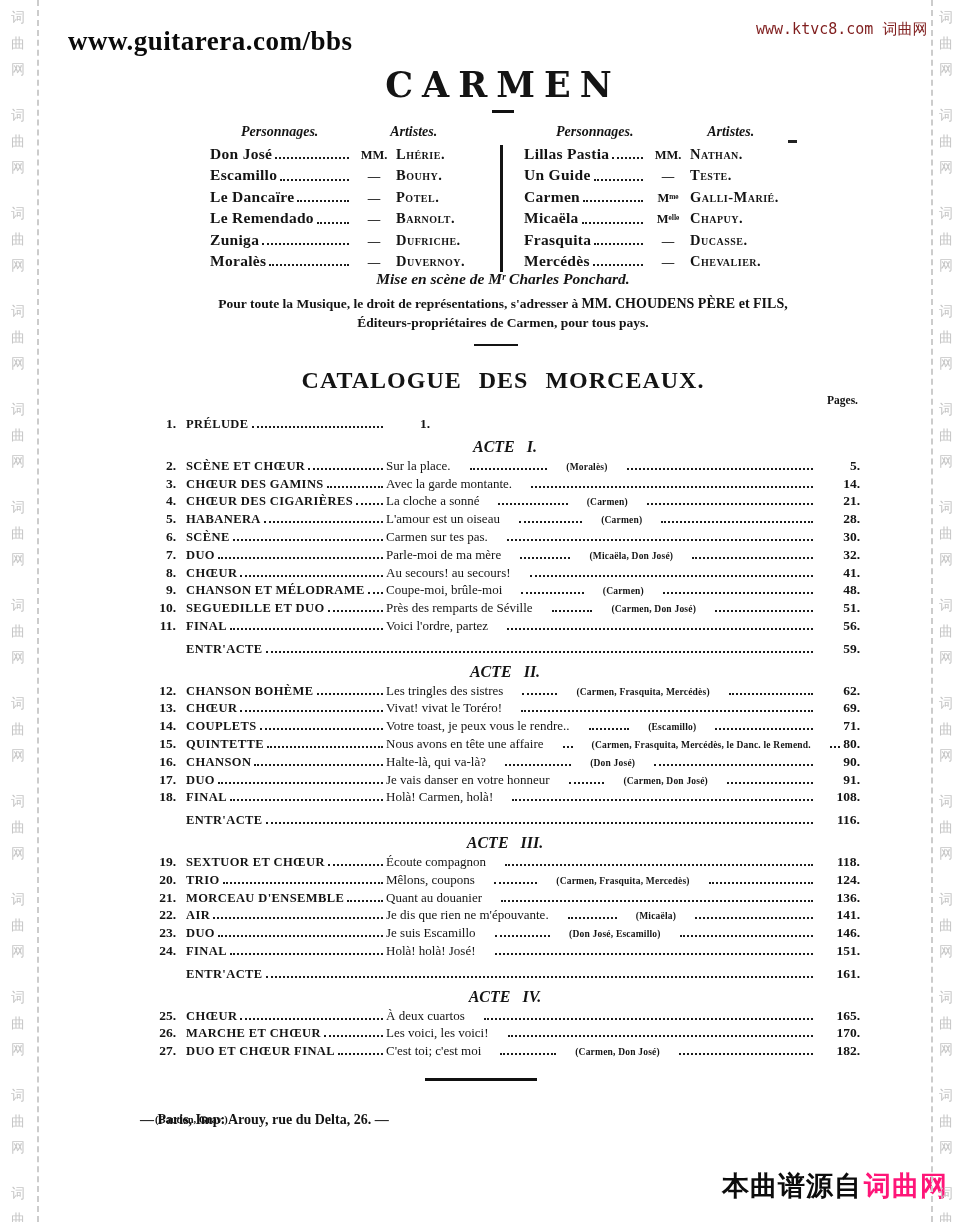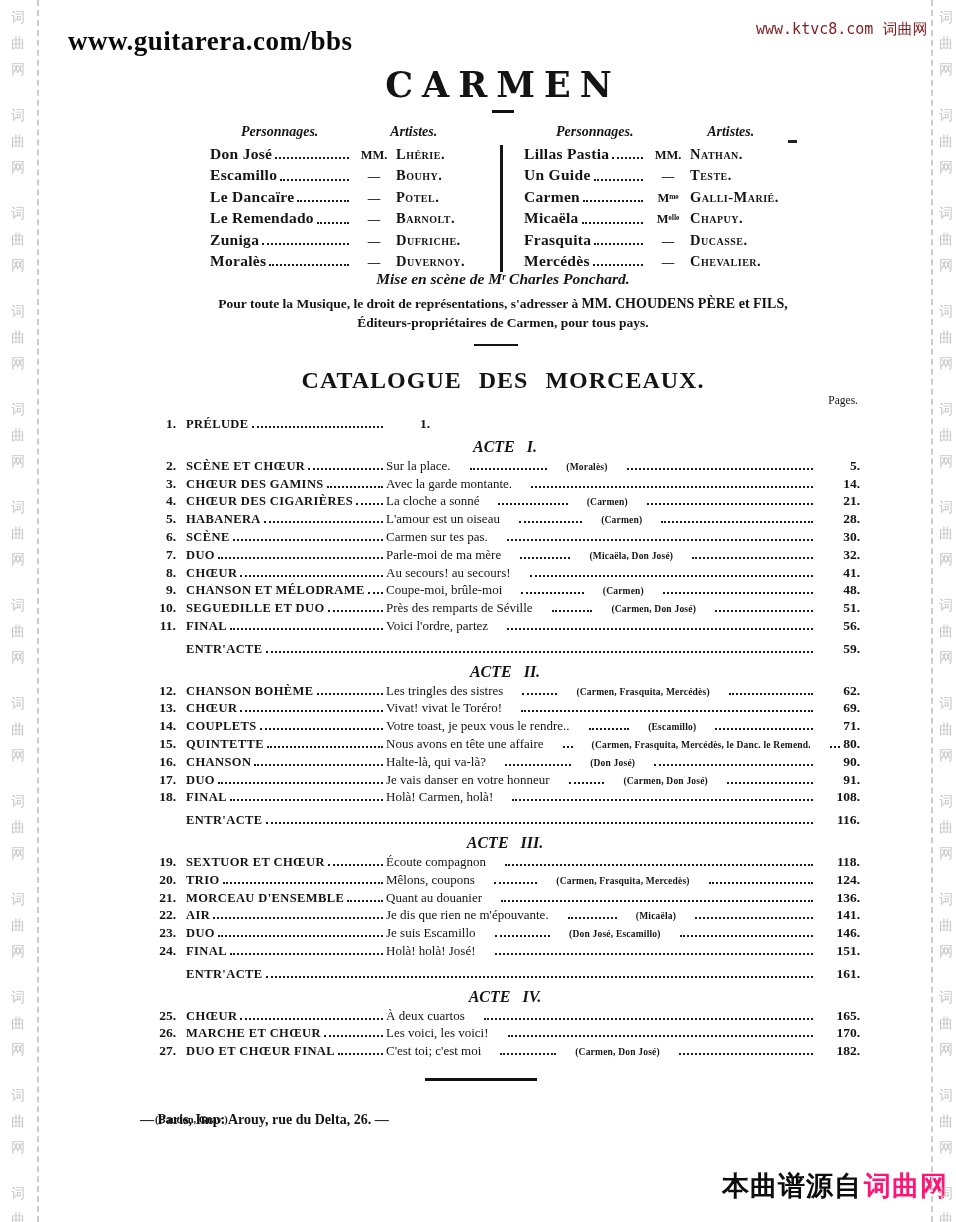--- a/index.html
+++ b/index.html
@@ -49,21 +49,21 @@
   .rights1{position:absolute;left:110px;width:786px;top:296px;text-align:center;
     font-weight:600;font-size:13.5px;}
   .rights1 b{font-size:14px;}
   .rights2{position:absolute;left:140px;width:726px;top:315px;text-align:center;
     font-weight:600;font-size:13.5px;}
   .mid-rule{position:absolute;left:474px;top:344px;width:44px;height:2px;background:#141414;}
   
   .cat-heading{position:absolute;left:140px;width:726px;top:367px;text-align:center;
     font-weight:bold;font-size:24px;letter-spacing:1px;word-spacing:10px;}
   .cat{position:absolute;left:150px;top:394px;width:710px;}
-  .pages-label{text-align:right;font-weight:normal;font-size:11.5px;padding-right:2px;height:22px;}
+  .pages-label{text-align:right;font-weight:bold;font-size:11.5px;padding-right:2px;height:22px;}
   .cat-row{display:flex;align-items:baseline;height:17.8px;font-size:13px;}
   .cat-row .num{flex:0 0 26px;text-align:right;font-weight:bold;font-size:13.5px;}
   .cat-row .title-cell{flex:0 0 200px;display:flex;align-items:baseline;margin-left:10px;}
   .cat-row .ptitle{font-weight:bold;font-size:12.5px;letter-spacing:0.4px;white-space:nowrap;}
   .cat-row .mid{flex:1 1 auto;display:flex;align-items:baseline;min-width:0;gap:16px;}
   .cat-row .subtitle{white-space:nowrap;font-size:13px;}
   .cat-row .cast-note{white-space:nowrap;font-size:9.5px;font-weight:600;letter-spacing:0.2px;}
   .cat-row .d2{flex-grow:2.4;}
   .cat-row .page{flex:0 0 44px;text-align:right;font-weight:bold;font-size:13.5px;}
   .act-header{height:22px;line-height:22px;text-align:center;font-weight:bold;font-style:italic;

